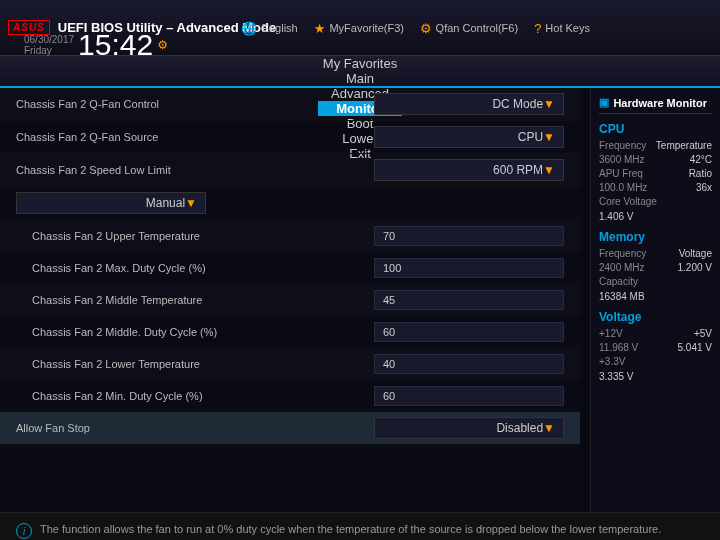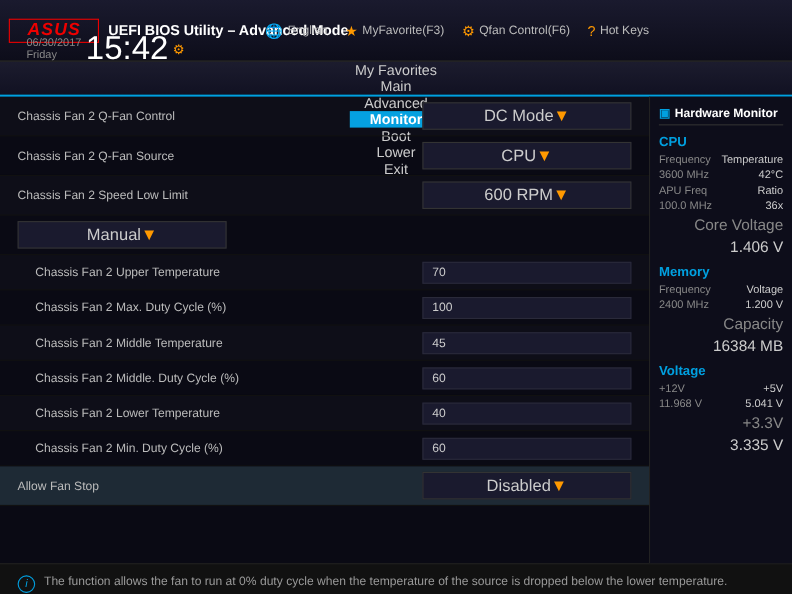--- a/index.html
+++ b/index.html
@@ -23,25 +23,25 @@
       align-items: center;
       position: relative;
     }
     #logo-area {
       display: flex;
       align-items: center;
       gap: 8px;
     }
     #asus-logo {
       color: #e00;
-      font-size: 16px;
+      font-size: 10px;
       font-weight: bold;
       font-style: italic;
       border: 1px solid #e00;
-      padding: 1px 16px;
+      padding: 1px 4px;
       letter-spacing: 1px;
     }
     #bios-title {
       color: #fff;
       font-size: 13px;
       font-weight: bold;
     }
     #datetime-area {
       position: absolute;
       left: 24px;
@@ -105,20 +105,21 @@
       color: #fff;
       font-weight: bold;
       text-align: right;
     }
 
     
     #main {
       display: flex;
       height: calc(540px - 56px - 32px - 28px);
       background: #0a0a14;
+      gap: 10px;
     }
 
     
     #settings-panel {
       flex: 1;
       overflow-y: auto;
       padding: 0;
     }
     .setting-row {
       display: flex;
@@ -145,24 +146,24 @@
       width: 190px;
       display: flex;
       align-items: center;
     }
     .dropdown-field {
       width: 218px;
       background: #1a1a2e;
       border: 1px solid #333;
       color: #ccc;
       padding: 3px 8px;
-      font-size: 15px;
-      display: flex;
-      align-items: center;
-      justify-content: center;
+      font-size: 12px;
+      display: flex;
+      align-items: center;
+      justify-content: flex-end;
       cursor: pointer;
     }
     .dropdown-field .arrow {
       color: #f90;
     }
     .text-field {
       width: 190px;
       background: #1a1a2e;
       border: 1px solid #2a2a3a;
       color: #ccc;
@@ -235,23 +236,22 @@
     .hw-label {
       color: #888;
       font-size: 10px;
     }
     .hw-value {
       color: #ccc;
       font-size: 10px;
     }
     .hw-single {
       color: #ccc;
-      font-size: 14px;
+      font-size: 10px;
       margin-bottom: 4px;
-      text-align: right;
     }
   </style>
 </head>
 <body>
 
 <div id="topbar">
   <div id="logo-area">
     <span id="asus-logo">ASUS</span>
     <span id="bios-title">UEFI BIOS Utility – Advanced Mode</span>
   </div>

